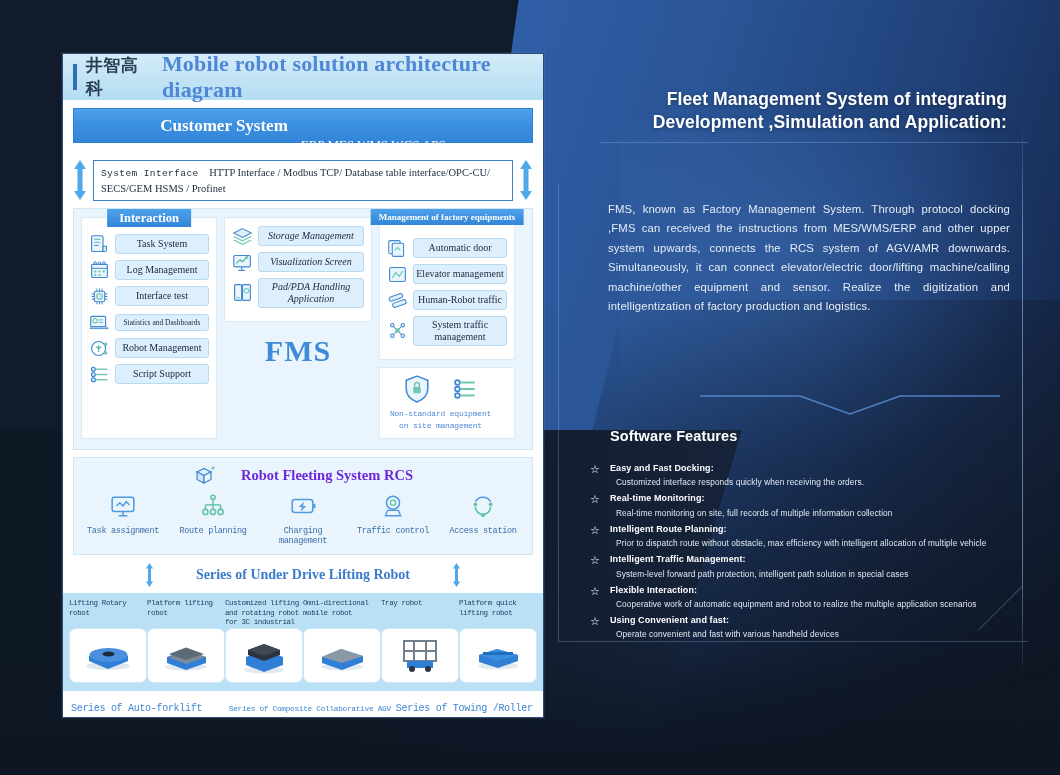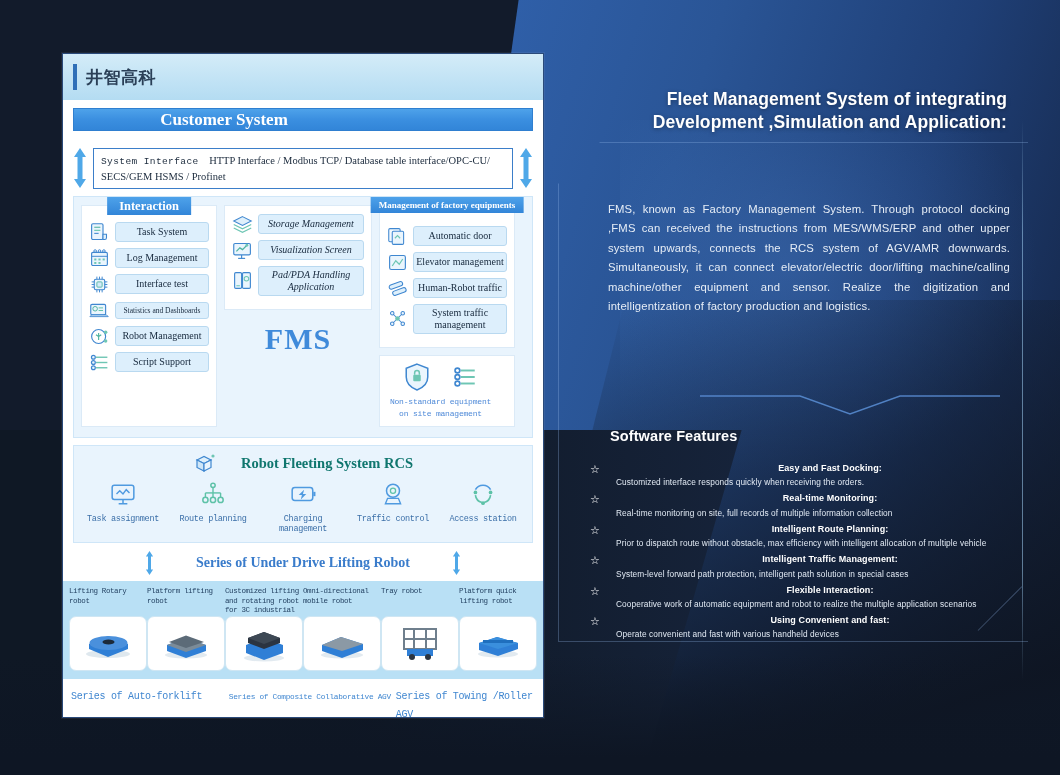--- a/index.html
+++ b/index.html
@@ -83,21 +83,21 @@
   }
   .hdr-title {
     font-family: "Liberation Serif", serif;
     font-size: 22px; font-weight: 700; color: #4f86d6;
     margin-left: 12px; letter-spacing: .2px;
   }
 
   .diag-body { padding: 8px 10px 0 10px; background: #ffffff; }
 
   .cust-bar {
-    height: 23px;
+    height: 35px;
     background: linear-gradient(180deg, #4ea2ea 0%, #3b8fe0 50%, #3285d8 100%);
     border: 1px solid #2f7fd0;
     display: flex; align-items: center; justify-content: center; gap: 13px;
     color: #ffffff;
     font-family: "Liberation Serif", serif;
   }
   .cust-bar .lbl { font-size: 17px; font-weight: 700; }
   .cust-bar .sys { font-size: 13px; font-weight: 400; margin-top: 39px; }
 
   .iface-row { display: flex; align-items: center; gap: 6px; margin-top: 17px; }
@@ -152,21 +152,21 @@
   .nonstd-txt {
     font-family: "Liberation Mono", monospace; font-size: 8px; color: #4f8ad8;
     line-height: 1.5; letter-spacing: -.2px;
   }
 
   .rcs {
     margin-top: 7px; background: #e9f4fd; border: 1px solid #cfe6f8; padding: 6px 4px 8px 4px;
   }
   .rcs-title {
     display: flex; align-items: center; justify-content: center; gap: 24px;
-    font-family: "Liberation Serif", serif; font-size: 14.5px; font-weight: 700; color: #0f766e;
+    font-family: "Liberation Serif", serif; font-size: 14.5px; font-weight: 700; color: #6d28d9;
     margin-bottom: 5px;
   }
   .rcs-items { display: flex; }
   .rcs-item { flex: 1; text-align: center; }
   .rcs-item .lab {
     font-family: "Liberation Mono", monospace; font-size: 8.5px; color: #3b6fa8;
     margin-top: 3px; letter-spacing: -.3px;
   }
 
   .under-drive {
@@ -213,21 +213,21 @@
   .r-sf-title {
     position: absolute; left: 50px; top: 428px;
     color: #ffffff; font-size: 14.5px; font-weight: 700; letter-spacing: .1px;
   }
   .feat-list { position: absolute; left: 30px; top: 462px; width: 460px; }
   .feat {
     display: flex; gap: 6px; margin-bottom: 4px;
   }
   .feat-star { color: #ffffff; font-size: 11px; line-height: 1.3; flex: none; width: 14px; }
   .feat-body { flex: 1; }
-  .feat-head { color: #ffffff; font-size: 9px; font-weight: 700; line-height: 1.45; letter-spacing: .1px; text-align: center; }
+  .feat-head { color: #ffffff; font-size: 9px; font-weight: 700; line-height: 1.45; letter-spacing: .1px; }
   .feat-desc { color: #e2eaf4; font-size: 8.3px; line-height: 1.5; padding-left: 6px; margin-top: 1px; letter-spacing: .1px; }
 </style>
 </head>
 <body>
 
 <div class="bg">
   <div class="bg-base"></div>
   <div class="bg-band"></div>
   <div class="bg-glow"></div>
   <div class="bg-band2"></div>
@@ -241,20 +241,21 @@
 
 <svg class="chevron-divider" viewBox="0 0 300 32">
   <polyline points="0,10 100,10 150,28 200,10 300,10" fill="none" stroke="#5b8fd6" stroke-width="1.4" opacity=".85"></polyline>
 </svg>
 
 <div class="diagram">
 
   <div class="diag-header">
     <div class="hdr-bar"></div>
     <span class="hdr-cn">井智高科</span>
+    <span class="hdr-title">Mobile robot solution architecture diagram</span>
   </div>
 
   <div class="diag-body">
 
     <div class="cust-bar">
       <span class="lbl">Customer System</span>
       <span class="sys">ERP  MES  WMS WCS APS</span>
     </div>
 
     <div class="iface-row">

